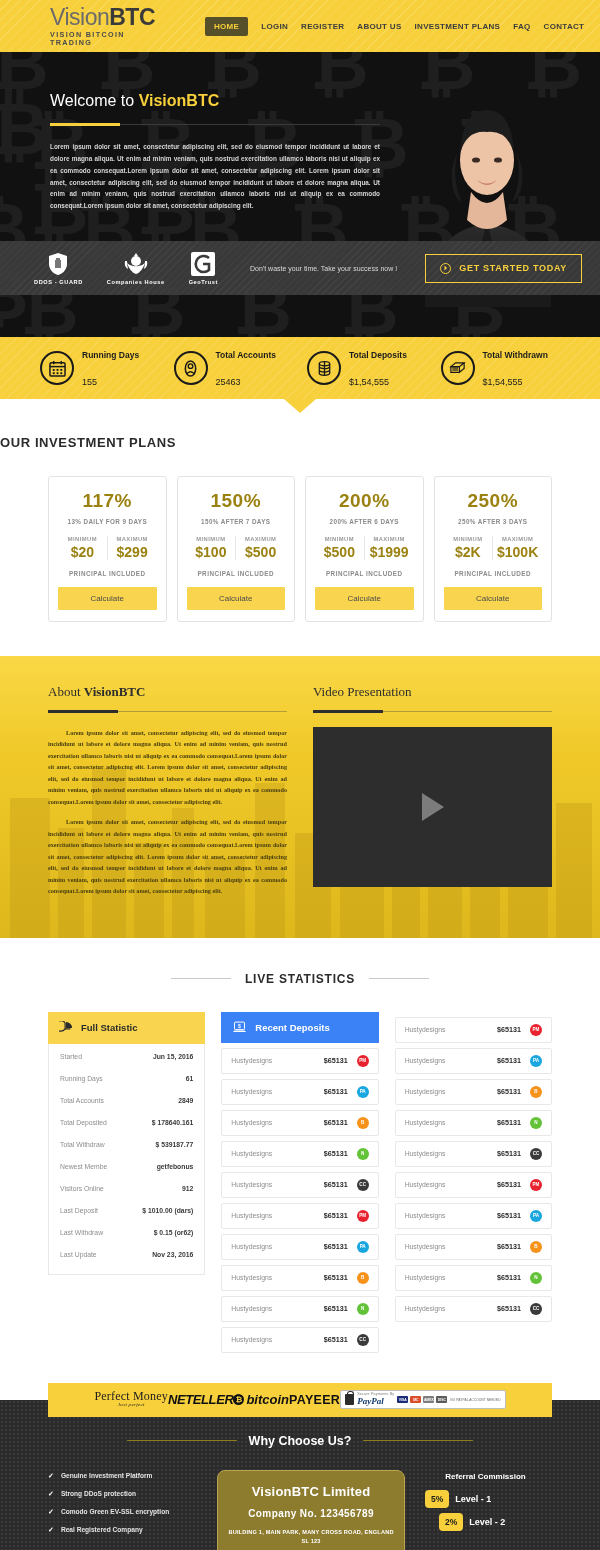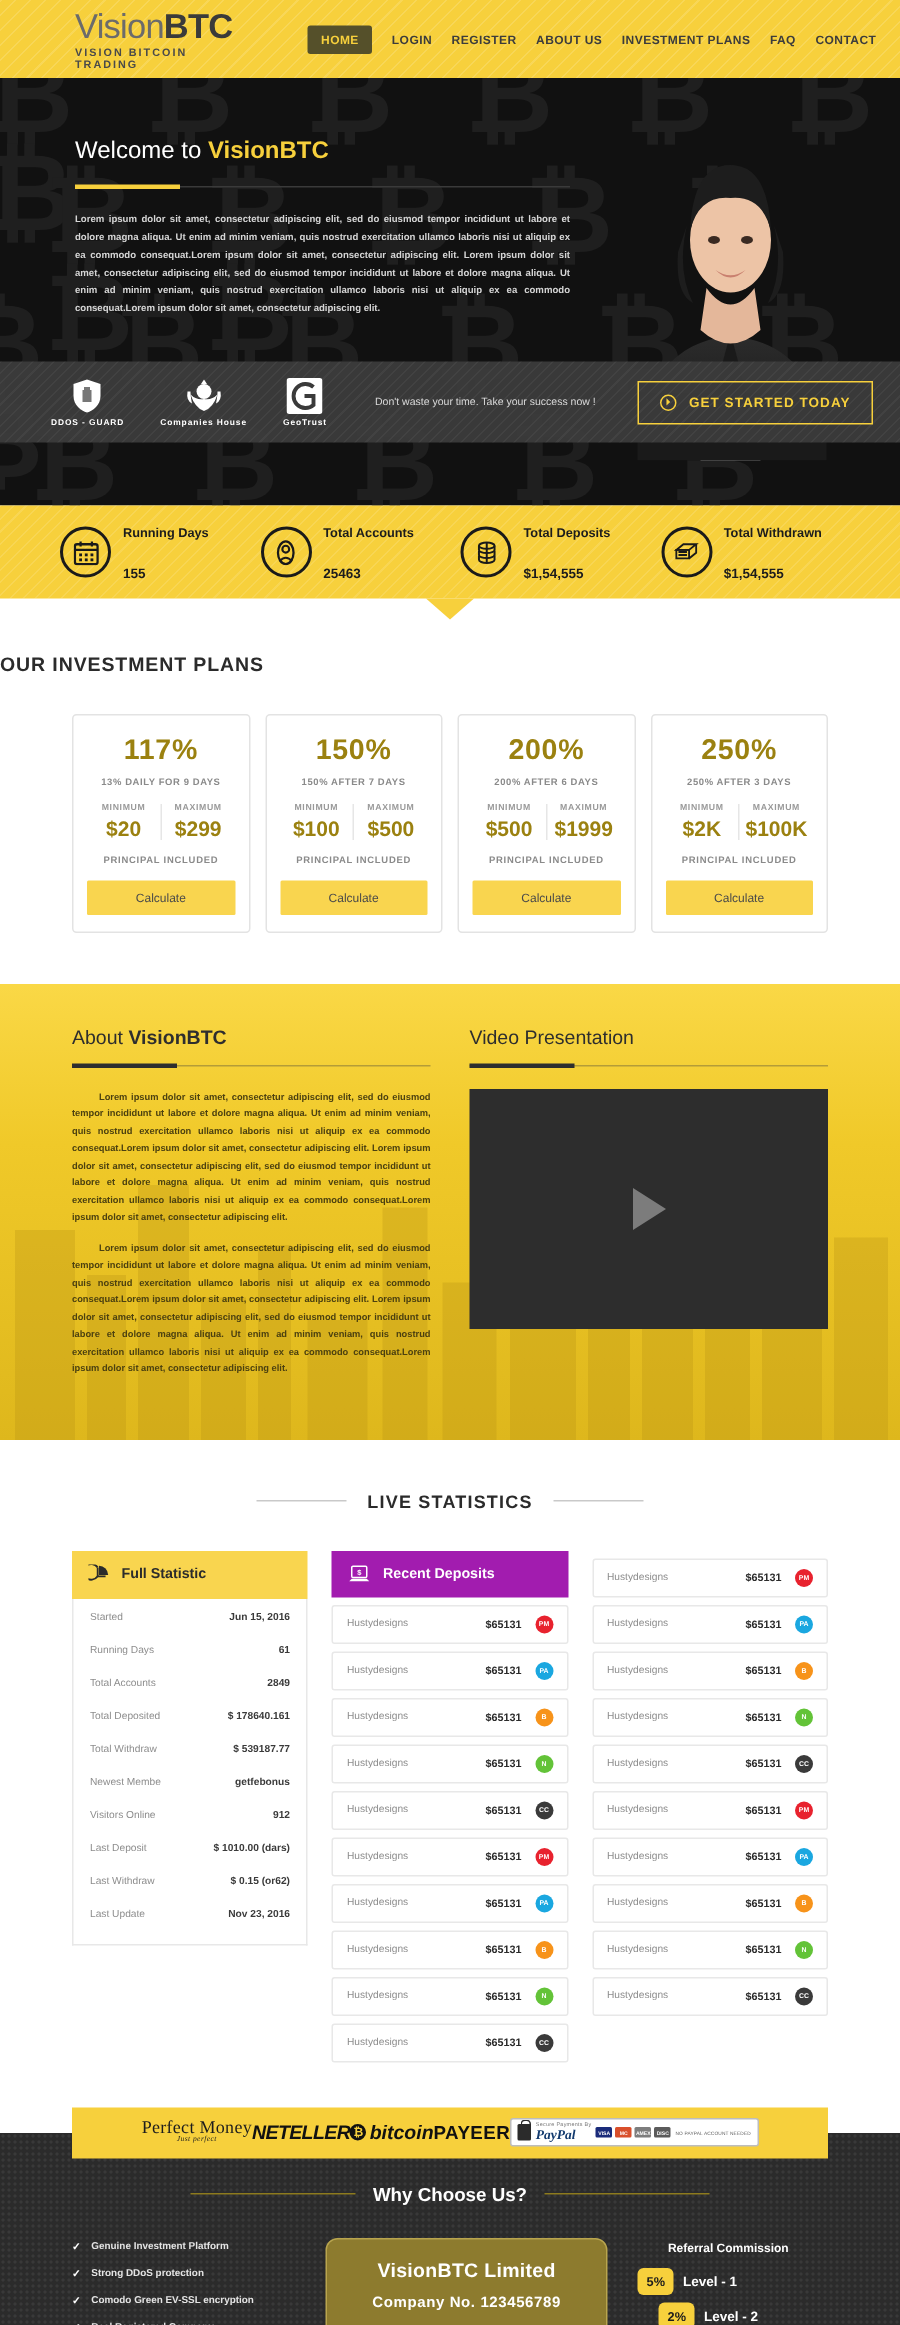--- a/index.html
+++ b/index.html
@@ -196,21 +196,21 @@
     flex: 1;
   }
   .stat-icon {
     width: 34px; height: 34px;
     border: 2.5px solid #1a1a1a;
     border-radius: 50%;
     display: flex; align-items: center; justify-content: center;
     flex: none;
   }
   .stat-label { font-size: 8.5px; font-weight: bold; color: #1c1c1c; white-space: nowrap;}
-  .stat-value { font-size: 9px; font-weight: bold; color: #1c1c1c; margin-top: 17px;}
+  .stat-value { font-size: 9px; font-weight: normal; color: #1c1c1c; margin-top: 17px;}
 
   
   .plans { padding: 36px 0 34px; background:#fff; }
   .section-title {
     text-align: left;
     font-size: 13px;
     font-weight: bold;
     letter-spacing: .6px;
     color: #2b2b2b;
     margin-bottom: 26px;
@@ -251,20 +251,21 @@
     font-family: inherit;
     border-radius: 1px;
   }
 
   
   .about {
     background: #f0c929;
     padding: 28px 48px 32px;
     position: relative;
     overflow: hidden;
+    font-family: Liberation Serif, serif;
   }
   .about-sky {
     position: absolute; inset: 0;
     background:
       linear-gradient(to bottom, rgba(250,216,70,1) 0%, rgba(240,201,41,1) 35%, rgba(222,183,28,1) 100%);
   }
   .about-city { position: absolute; left:0; right:0; bottom:0; height: 230px; opacity: .30; }
   .about-grid {
     position: relative;
     display: flex;
@@ -324,21 +325,21 @@
     padding: 0 48px;
   }
   .live-col { flex: 1; min-width: 0;}
   .card-head {
     display: flex; align-items: center; gap: 8px;
     padding: 9px 11px;
     font-size: 9.5px;
     font-weight: bold;
   }
   .ch-yellow { background: #f9d54f; color: #2b2b2b; }
-  .ch-dark { background: #a21caf; color: #ffffff; text-align: right; }
+  .ch-dark { background: #3b82f6; color: #ffffff; text-align: right; }
   .stat-table {
     border: 1px solid #e8e8e8;
     border-top: 0;
     background: #fff;
     padding: 2px 10px 8px;
   }
   .st-row {
     display: flex; justify-content: space-between; align-items: center;
     padding: 7.5px 1px;
     font-size: 6.8px;

